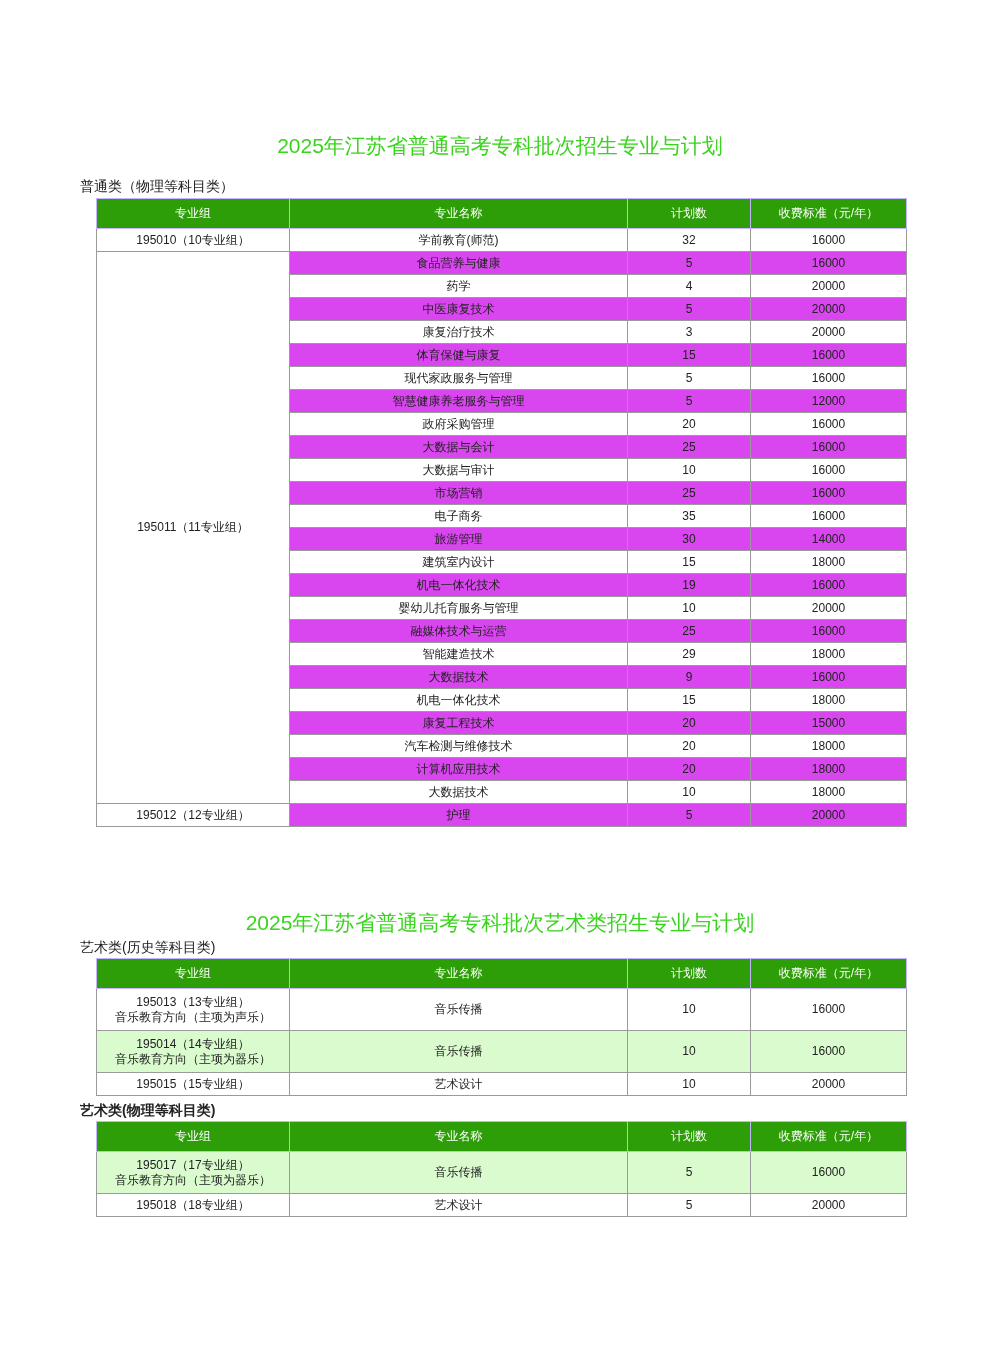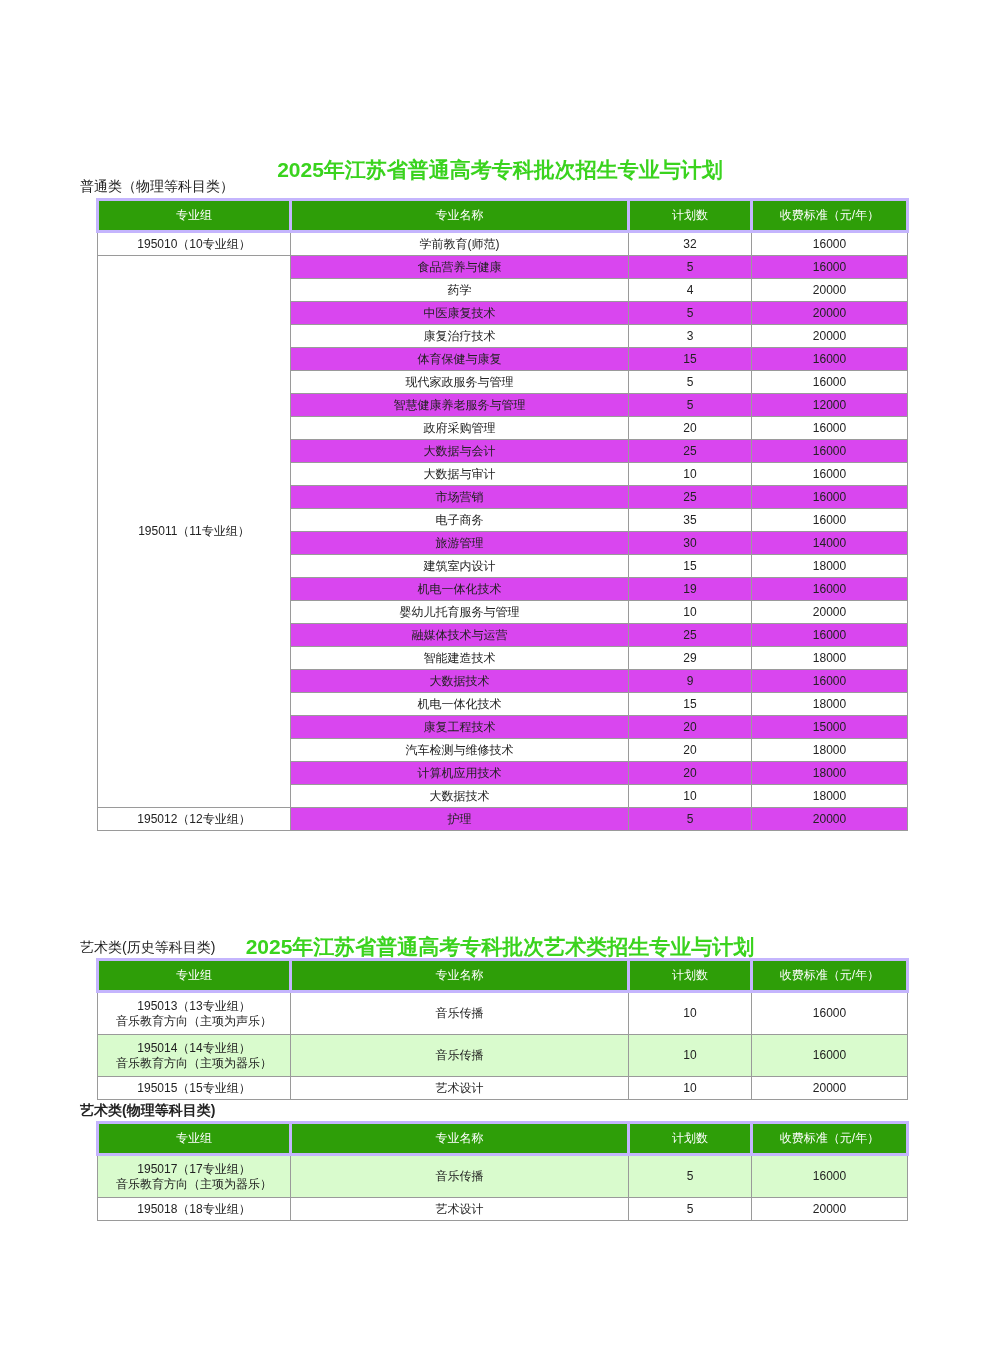--- a/index.html
+++ b/index.html
@@ -1,20 +1,20 @@
 <!DOCTYPE html>
 <html><head>
 <meta charset="utf-8">
 <style>
   html, body { margin: 0; padding: 0; background: #ffffff; }
   body { width: 1000px; height: 1357px; position: relative; font-family: "Liberation Sans", "DejaVu Sans", sans-serif; color: #222; }
-  .page-title { position: absolute; left: 0; width: 1000px; text-align: center; color: #3ad31e; font-weight: bold; font-size: 21px; margin-top: 24px; }
+  .page-title { position: absolute; left: 0; width: 1000px; text-align: center; color: #3ad31e; font-weight: normal; font-size: 21px; }
   .subtitle { position: absolute; left: 80px; font-size: 14px; color: #222; text-align: center; }
   table { position: absolute; left: 96px; width: 810px; border-collapse: collapse; table-layout: fixed; font-size: 12px; }
-  th { background: #2e9e08; color: #fff; font-weight: normal; height: 27px; border: 3px solid #c4b5fd; text-align: center; }
+  th { background: #2e9e08; color: #fff; font-weight: normal; height: 27px; border: 1px solid #c4b5fd; text-align: center; }
   td { border: 1px solid #9a9a9a; text-align: center; height: 22px; padding: 0; }
   tr.g td.hl { background: #d946ef; }
   tr.g2 td { background: #d9fbcd; }
   td.grp { background: #fff !important; }
   col.c1 { width: 193px; } col.c2 { width: 338px; } col.c3 { width: 123px; } col.c4 { width: 156px; }
   .art td { height: 41px; line-height: 15px; }
   .art tr.single td { height: 22px; }
 </style>
 </head>
 <body>

